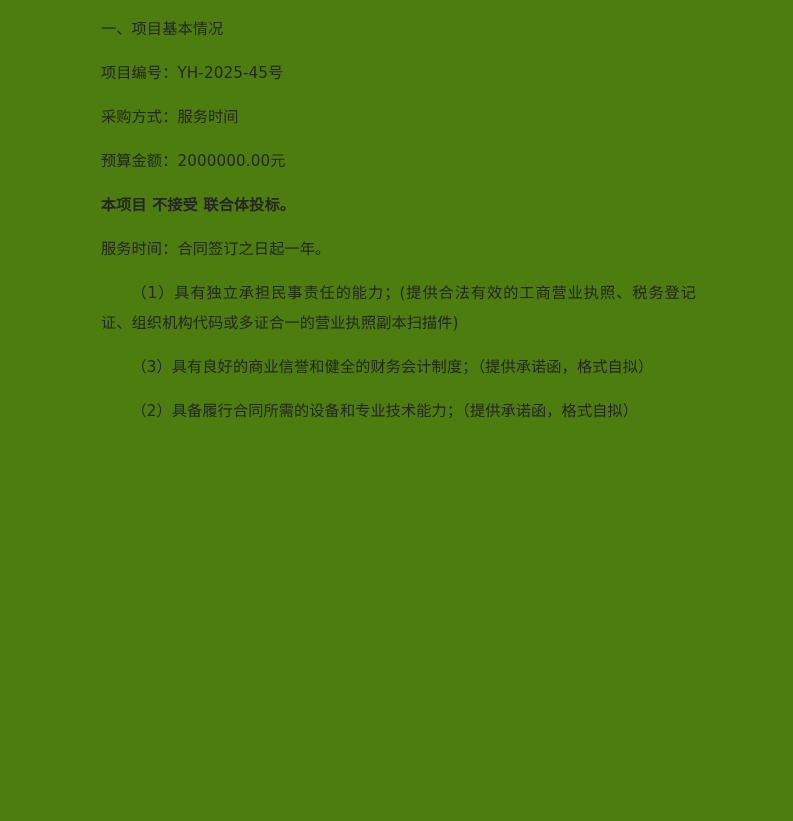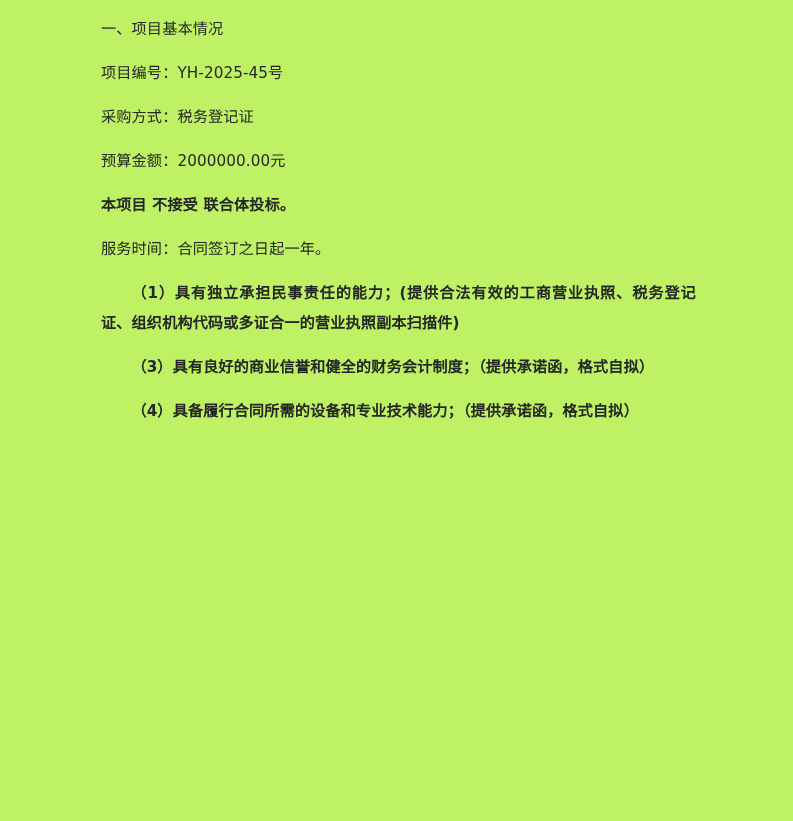--- a/index.html
+++ b/index.html
@@ -13,21 +13,21 @@
     height: 821px;
     overflow: hidden;
     font-family: "DejaVu Sans", "Liberation Sans", sans-serif;
     color: #262626;
     -webkit-font-smoothing: antialiased;
   }
   .page {
     box-sizing: border-box;
     width: 793px;
     height: 821px;
-    background: #bef264;
+    background: #4d7c0f;
     padding: 14px 97px 0 101px;
   }
   .doc {
     width: 595px;
   }
   
   .p {
     margin: 0 0 14px 0;
     font-size: 15.2px;
     line-height: 30px;
@@ -44,35 +44,34 @@
   .p-heading {
     font-weight: 400;
   }
   
   .p-strong {
     font-weight: 700;
   }
   
   .p-item {
     text-indent: 2em;
-    font-weight: bold;
   }
   
   .p-sub {
     text-indent: 0;
   }
 </style>
 </head>
 <body>
 
 <div class="page">
   <div class="doc" id="doc-body">
       <p class="p p-heading">一、项目基本情况</p>
       <p class="p">项目编号：YH-2025-45号</p>
-      <p class="p">采购方式：税务登记证</p>
+      <p class="p">采购方式：服务时间</p>
       <p class="p">预算金额：2000000.00元</p>
       <p class="p p-strong">本项目 不接受 联合体投标。</p>
       <p class="p">服务时间：合同签订之日起一年。</p>
       <p class="p p-item">（1）具有独立承担民事责任的能力；(提供合法有效的工商营业执照、税务登记证、组织机构代码或多证合一的营业执照副本扫描件)</p>
       <p class="p p-item">（3）具有良好的商业信誉和健全的财务会计制度；（提供承诺函，格式自拟）</p>
-      <p class="p p-item">（4）具备履行合同所需的设备和专业技术能力；（提供承诺函，格式自拟）</p>
+      <p class="p p-item">（2）具备履行合同所需的设备和专业技术能力；（提供承诺函，格式自拟）</p>
     </div>
 </div>
 
 </body></html>

